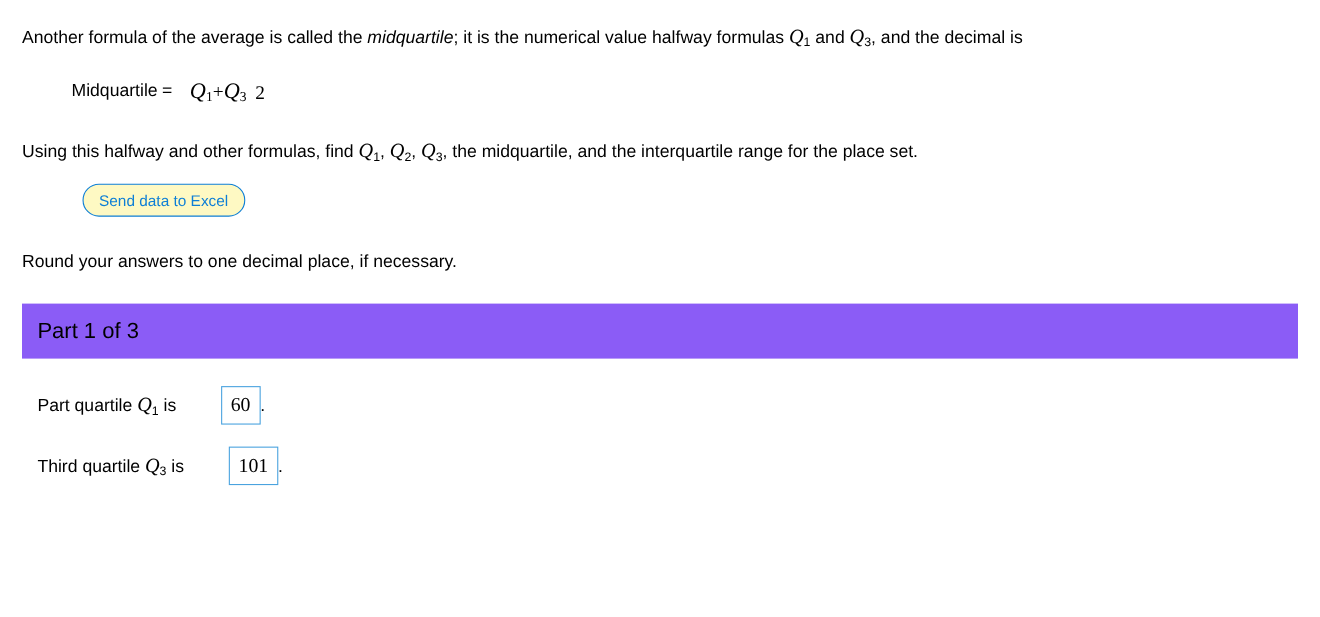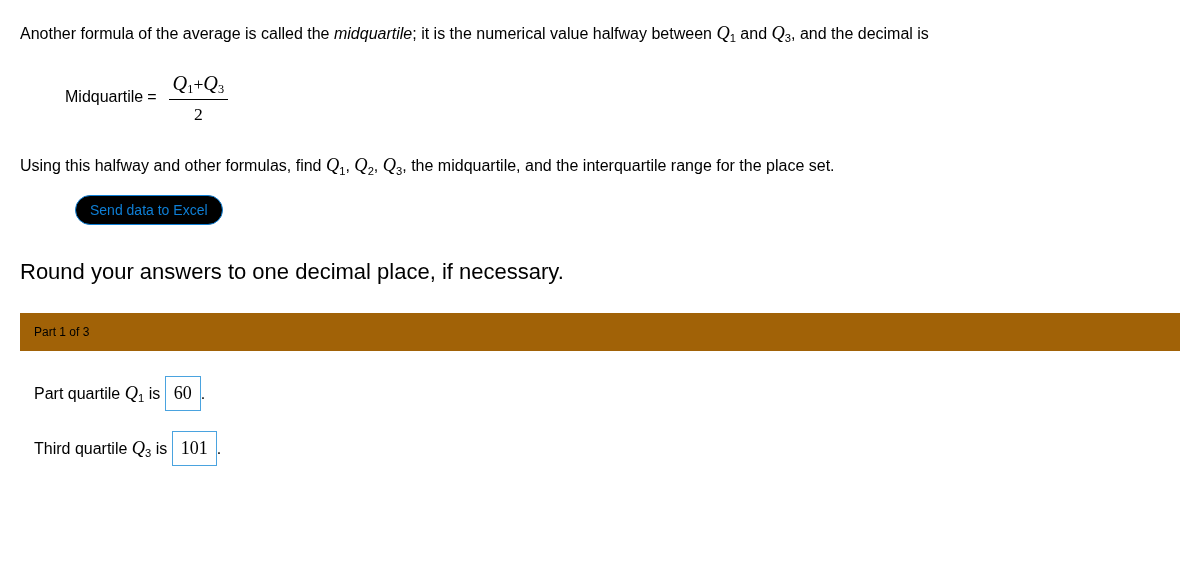--- a/index.html
+++ b/index.html
@@ -21,76 +21,77 @@
     .sub { font-size: 0.7em; position: relative; top: 0.3em; }
     .qvar { font-family: 'Times New Roman', serif; font-style: italic; font-size: 1.15em; }
     .formula-block {
       display: flex;
       align-items: center;
       margin: 20px 0 25px 45px;
       font-size: 16px;
     }
     .frac-wrap {
       display: inline-flex;
-      flex-direction: column;
+      flex-direction: row;
       align-items: center;
       margin-left: 8px;
       font-family: 'Times New Roman', serif;
       font-size: 1.1em;
     }
     .frac-top { padding: 0 4px 1px 4px; }
     .frac-line { border-top: 1px solid #000; width: 100%; height: 0; }
     .frac-bot { padding: 1px 4px 0 4px; }
     .instruction { margin: 15px 0; font-size: 16px; }
     .data-values {
       font-family: 'Times New Roman', serif;
       font-size: 18px;
       margin: 20px 0 25px 45px;
     }
     .excel-btn {
       display: inline-block;
       border: 1px solid #0e7fd6;
       color: #0e7fd6;
-      background: #000000;
+      background: #fef9c3;
       border-radius: 16px;
       padding: 6px 14px;
       font-size: 14px;
       margin: 0 0 20px 55px;
       cursor: pointer;
       font-family: Arial, Helvetica, sans-serif;
     }
-    .round-note { margin: 10px 0 25px 0; font-size: 22px; }
+    .round-note { margin: 10px 0 25px 0; font-size: 16px; }
     .part-header {
-      background: #a16207;
+      background: #8b5cf6;
       padding: 10px 14px;
-      font-size: 12px;
+      font-size: 20px;
       margin-bottom: 25px;
     }
     .answer-line {
       margin: 20px 0 20px 14px;
       font-size: 16px;
     }
     .answer-input {
       display: inline-block;
       border: 1px solid #4aa3df;
       padding: 3px 8px;
       font-family: 'Times New Roman', serif;
       font-size: 18px;
       min-width: 28px;
       text-align: center;
       vertical-align: baseline;
+      margin-left: 36px;
     }
   </style>
 </head>
 <body>
 
 <div class="content">
 
   <div class="intro-line">
-    <span>Another formula of the average is called the </span><span class="italic">midquartile</span><span>; it is the numerical value halfway between </span><span class="qvar">Q</span><span class="sub">1</span><span> and </span><span class="qvar">Q</span><span class="sub">3</span><span>, and the decimal is</span>
+    <span>Another formula of the average is called the </span><span class="italic">midquartile</span><span>; it is the numerical value halfway formulas </span><span class="qvar">Q</span><span class="sub">1</span><span> and </span><span class="qvar">Q</span><span class="sub">3</span><span>, and the decimal is</span>
   </div>
 
   <div class="formula-block">
     <span>Midquartile</span>
     <span style="margin:0 4px;"> = </span>
     <span class="frac-wrap">
       <span class="frac-top">
         <span class="qvar">Q</span><span class="sub">1</span><span>+</span><span class="qvar">Q</span><span class="sub">3</span>
       </span>
       <span class="frac-line"></span>

